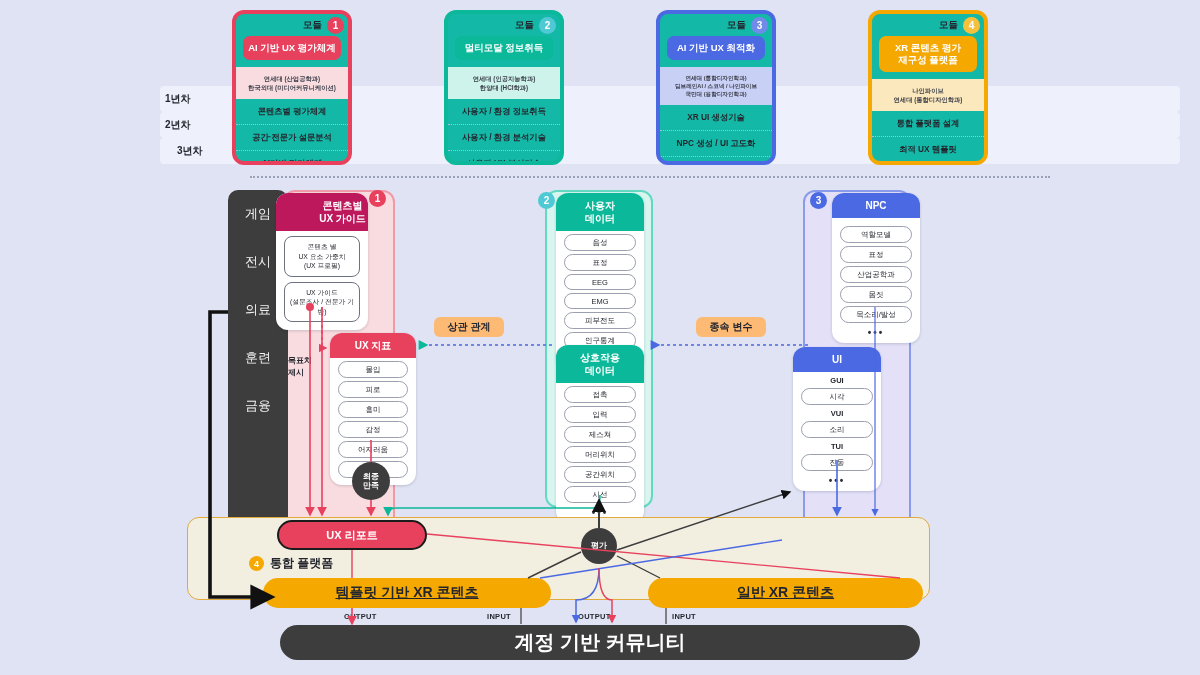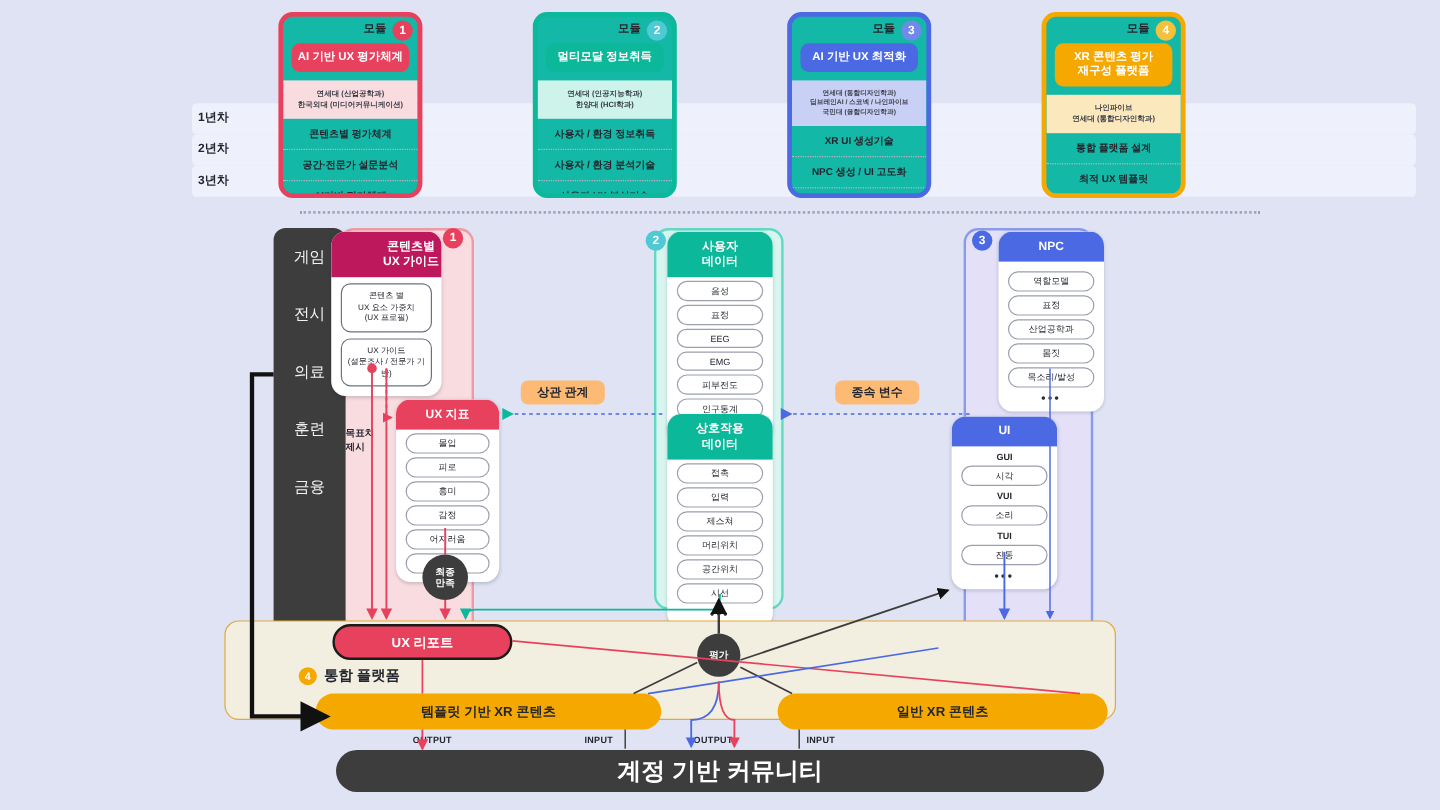--- a/index.html
+++ b/index.html
@@ -43,21 +43,21 @@
         font-size:7.5px;text-align:center;color:#24262e;padding:2.5px 2px;}
   .ellip{text-align:center;font-size:10px;letter-spacing:2px;color:#2c2f38;padding:1px 0 5px;font-weight:bold;}
   .subhead{text-align:center;font-size:7.5px;font-weight:bold;color:#24262e;margin-top:4px;}
 
   .boxpill{margin:5px 8px;border:1px solid #6e7280;border-radius:8px;background:#fff;
            font-size:6.8px;line-height:1.4;text-align:center;color:#24262e;padding:5px 3px;}
 
   
   .cap{border-radius:18px;color:#fff;font-weight:bold;display:flex;align-items:center;justify-content:center;
        font-size:11px;border:2px solid #1b1b1b;}
-  .capflat{border-radius:16px;color:#24262e;font-weight:bold;display:flex;align-items:center;justify-content:center;font-size:11px;}
+  .capflat{border-radius:16px;color:#24262e;font-weight:bold;display:flex;align-items:center;justify-content:center;font-size:14px;text-decoration:underline;}
 
   .circlelab{border-radius:50%;background:#3d3d3d;color:#fff;display:flex;align-items:center;justify-content:center;
              text-align:center;font-size:8px;font-weight:bold;line-height:1.15;}
 
   .tagbox{background:#fdba74;border-radius:6px;font-size:10px;font-weight:bold;color:#24262e;
           display:flex;align-items:center;justify-content:center;}
 
   .smalllabel{font-size:8px;font-weight:bold;color:#24262e;}
   .ioLabel{font-size:7.5px;font-weight:bold;color:#24262e;letter-spacing:.3px;}
 
@@ -71,21 +71,21 @@
 <body>
 
 <div id="root">
 
   <div class="abs yearband" style="top:86px;"></div>
   <div class="abs yearband" style="top:112px;"></div>
   <div class="abs yearband" style="top:138px;"></div>
 
   <div class="abs yearlabel" style="top:86px;">1년차</div>
   <div class="abs yearlabel" style="top:112px;">2년차</div>
-  <div class="abs yearlabel" style="top:138px;">3년차</div>
+  <div class="abs yearlabel" style="top:138px;margin-left:12px;">3년차</div>
 
   <div class="abs modcard" style="left:232px;top:10px;height:155px;border-color:#e8415e;">
     <div class="mcap">모듈</div>
     <div class="modnum" style="background:#e8415e;">1</div>
     <div class="mtitle" style="background:#e8415e;">AI 기반 UX 평가체계</div>
     <div class="morg" style="background:#f8dcdf;white-space:pre-line;">연세대 (산업공학과)
 한국외대 (미디어커뮤니케이션)</div>
     <div class="mrow">콘텐츠별 평가체계</div>
     <div class="mrow">공간·전문가 설문분석</div>
     <div class="mrow">AI기반 평가체계</div>

